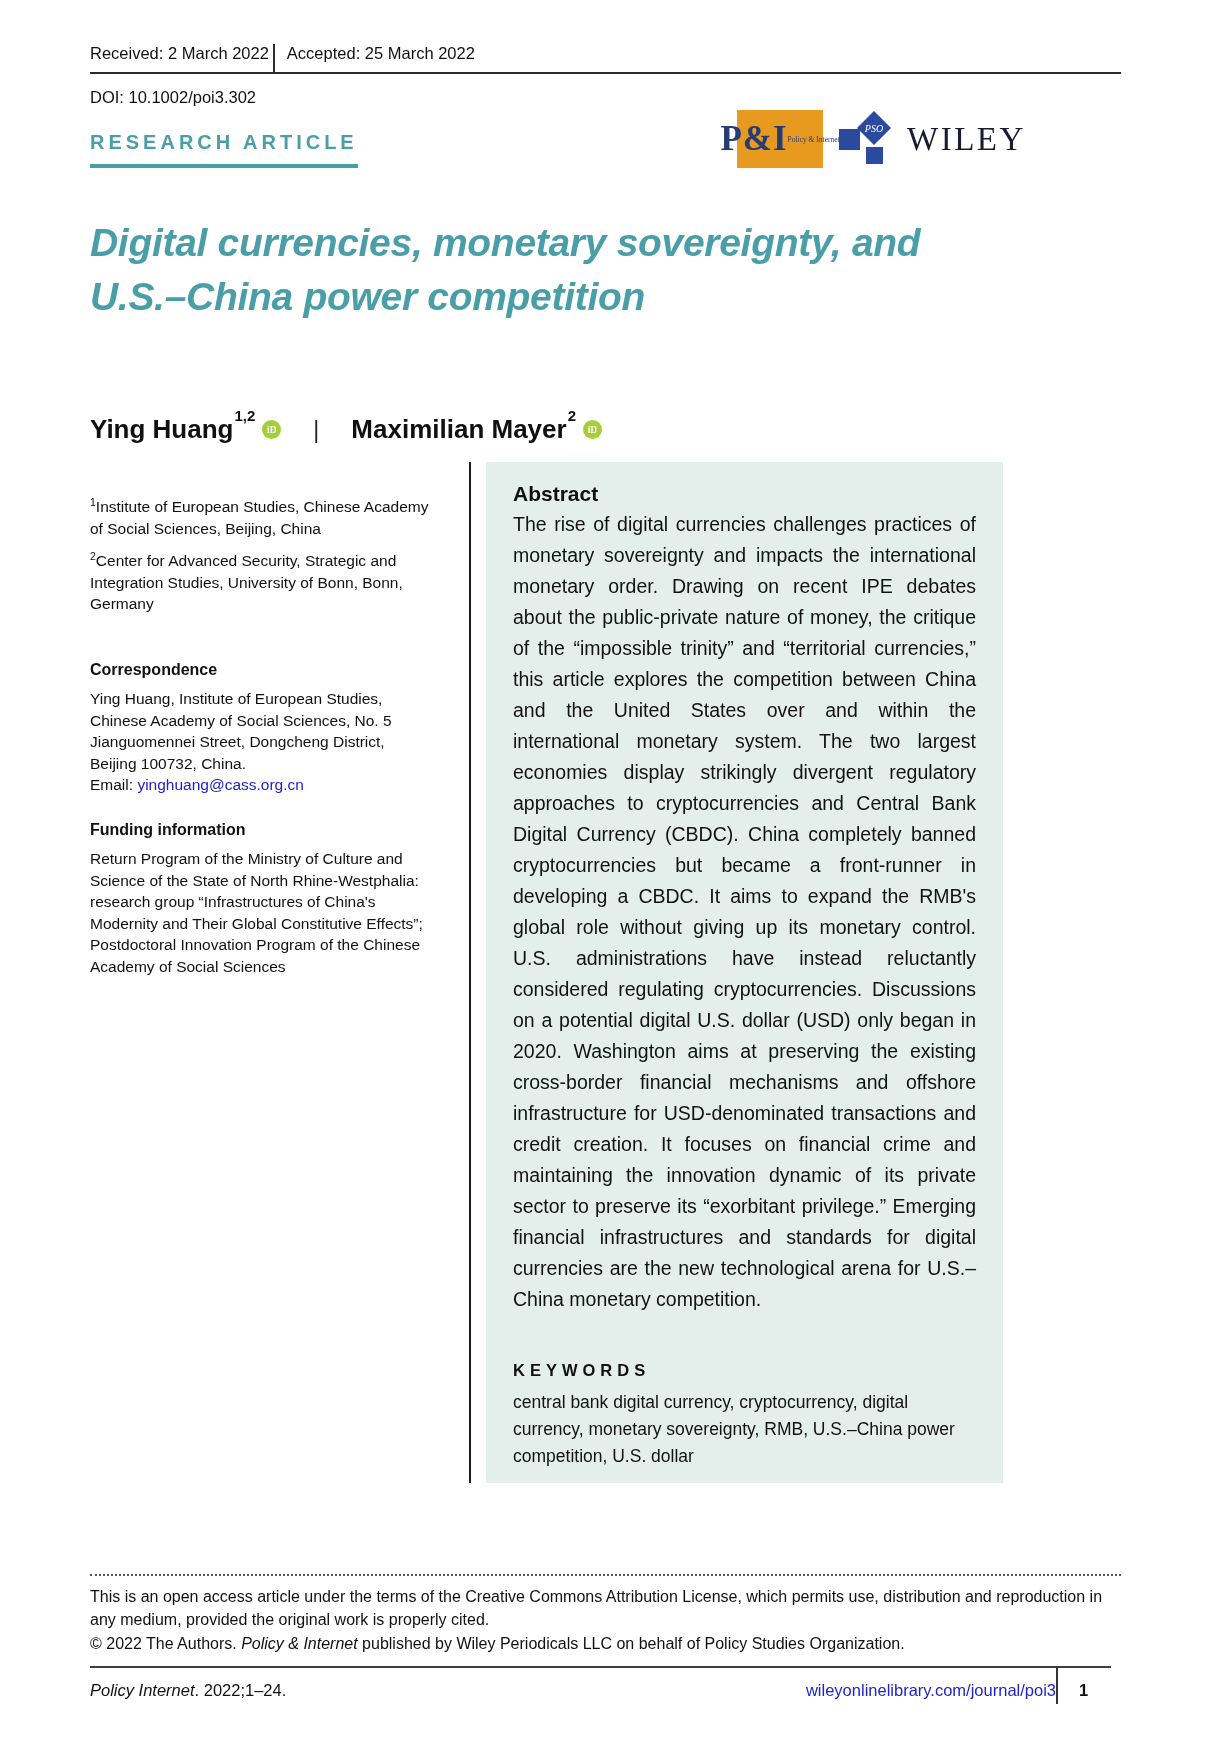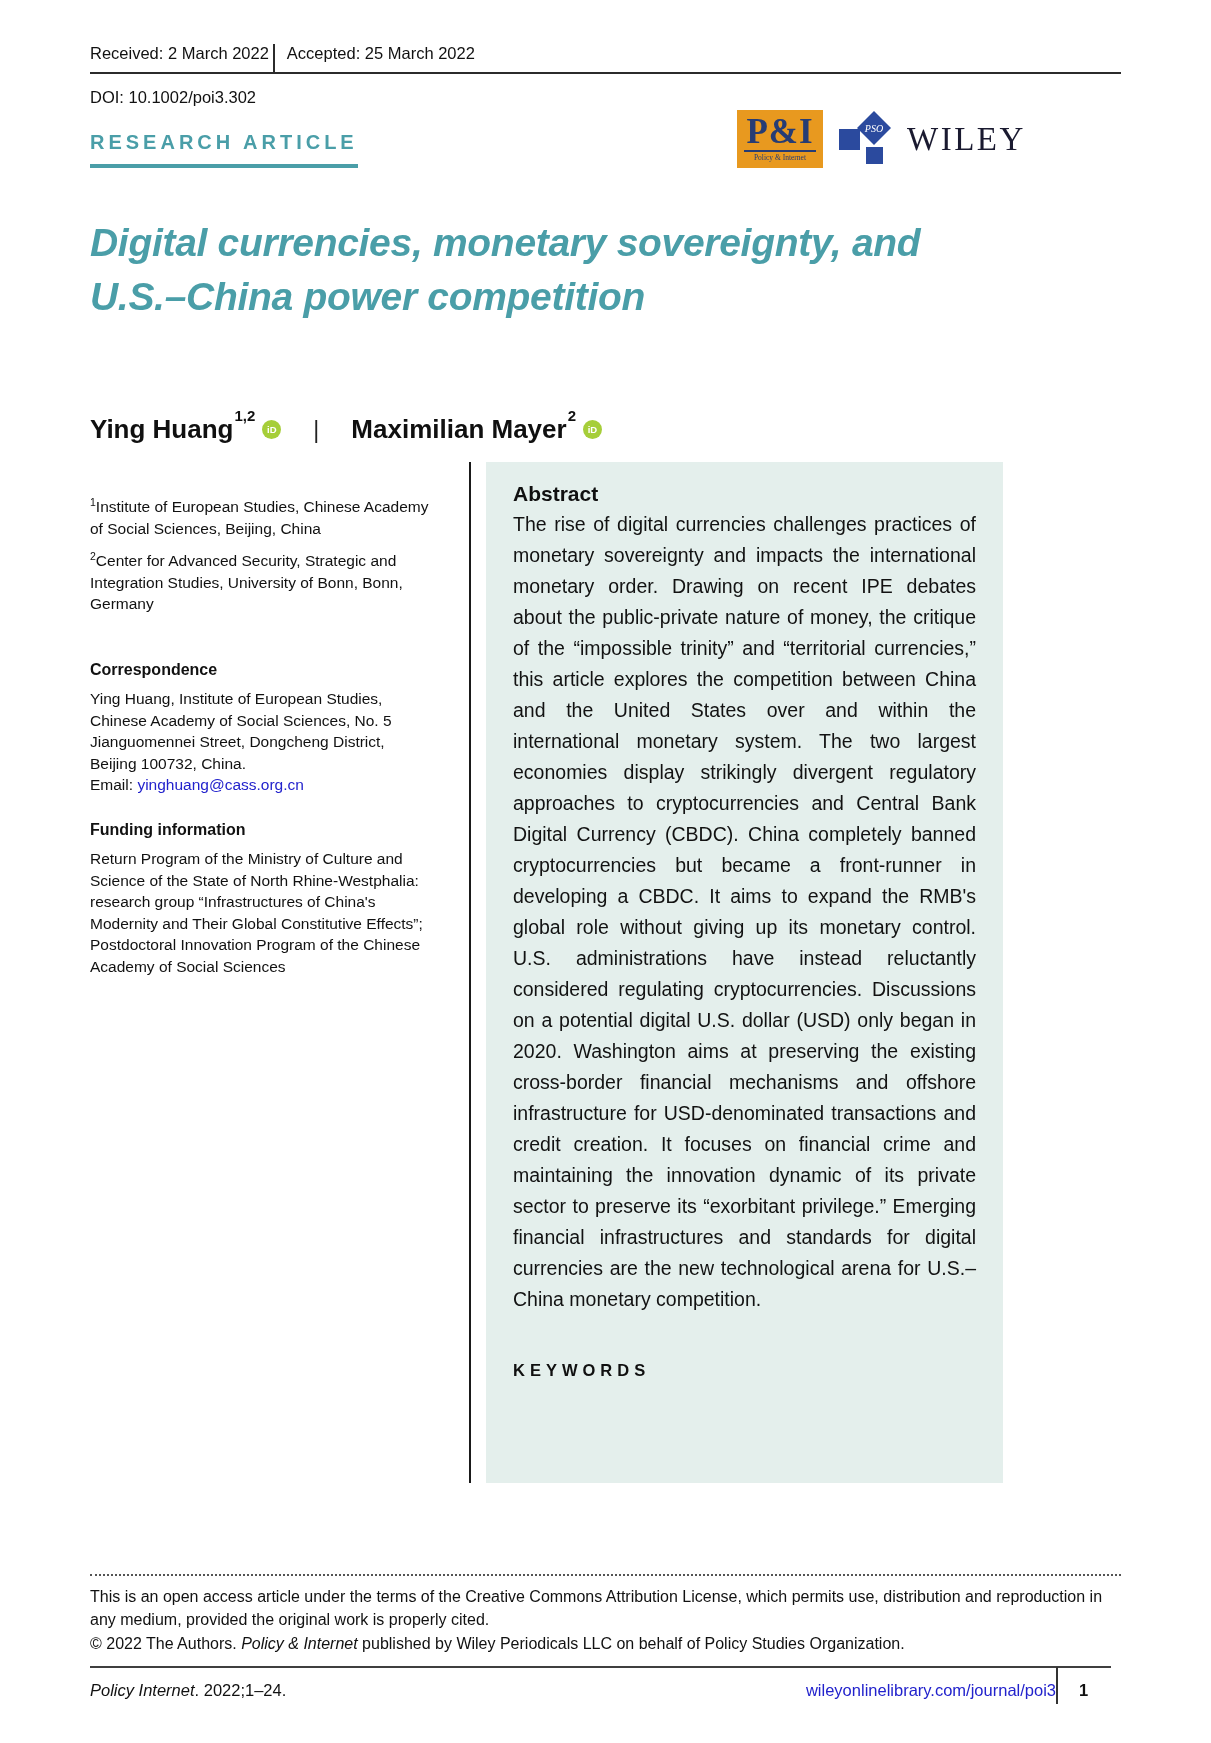--- a/index.html
+++ b/index.html
@@ -11,41 +11,41 @@
             border-bottom:2px solid #2b2b2b;padding-bottom:9px;font-size:16.5px;color:#111;}
   .meta-received{padding-right:4px;text-align:right;}
   .meta-sep{width:2px;background:#2b2b2b;margin-bottom:-9px;}
   .meta-accepted{padding-left:12px;}
   .doi{position:absolute;left:90px;top:88px;font-size:16.5px;color:#111;}
 
   
   .article-type{position:absolute;left:90px;top:131px;font-size:20px;font-weight:bold;
                 letter-spacing:4px;color:#4A9EA8;padding-bottom:10px;border-bottom:4px solid #4A9EA8;}
   .logos{position:absolute;left:737px;top:110px;display:flex;align-items:center;gap:15px;}
-  .pi-logo{width:86px;height:58px;background:#E8991F;display:flex;flex-direction:column;
+  .pi-logo{width:86px;height:58px;background:#E8991F;display:flex;flex-direction:row;
            align-items:center;justify-content:center;}
   .pi-abbr{font-family:"Liberation Serif",serif;font-size:35px;font-weight:bold;color:#263C74;
            line-height:0.92;letter-spacing:1px;}
   .pi-rule{width:72px;height:2px;background:#263C74;margin-top:2px;}
   .pi-sub{font-family:"Liberation Serif",serif;font-size:7.5px;color:#263C74;margin-top:1px;white-space:nowrap;}
   .pso-logo{display:block;}
   .wiley{font-family:"Liberation Serif",serif;font-size:33px;letter-spacing:2.5px;color:#1a1a30;}
 
   
   .title{position:absolute;left:90px;top:216px;width:960px;font-size:39px;line-height:54px;
          font-weight:bold;color:#4A9EA8;letter-spacing:-0.3px;font-style:italic;}
 
   
   .authors{position:absolute;left:90px;top:414px;display:flex;align-items:center;
            font-size:26px;font-weight:bold;color:#101010;}
   .author{display:flex;align-items:flex-start;text-align:right;}
   .author-sup{font-size:15px;position:relative;top:-7px;margin-left:1px;}
   .orcid{width:19px;height:19px;border-radius:50%;background:#A6CE39;color:#fff;font-size:9.5px;
          display:inline-flex;align-items:center;justify-content:center;font-weight:bold;
-         margin-left:7px;position:relative;top:6px;}
+         margin-left:7px;position:relative;top:6px;font-family:Liberation Serif, serif;}
   .author-sep{font-weight:normal;font-size:23px;margin:0 32px;color:#222;position:relative;top:1px;}
 
   
   .left-col{position:absolute;left:90px;top:496px;width:345px;font-size:15.5px;line-height:21.5px;color:#111;}
   .sup{font-size:10.5px;vertical-align:super;line-height:0;}
   .affil{margin-bottom:11px;}
   .side-heading{font-weight:bold;font-size:16px;margin-top:44px;margin-bottom:8px;}
   .funding-heading{margin-top:23px;}
   .email-line{margin-top:0;}
   .email-link{color:#2222CC;text-decoration:none;}
@@ -134,20 +134,21 @@
 
     <div class="side-heading funding-heading">Funding information</div>
     <div class="side-body">Return Program of the Ministry of Culture and Science of the State of North Rhine-Westphalia: research group “Infrastructures of China's Modernity and Their Global Constitutive Effects”; Postdoctoral Innovation Program of the Chinese Academy of Social Sciences</div>
   </div>
 
   <div class="col-rule"></div>
   <div class="abstract-box">
     <div class="abstract-heading">Abstract</div>
     <div class="abstract-body">The rise of digital currencies challenges practices of monetary sovereignty and impacts the international monetary order. Drawing on recent IPE debates about the public-private nature of money, the critique of the “impossible trinity” and “territorial currencies,” this article explores the competition between China and the United States over and within the international monetary system. The two largest economies display strikingly divergent regulatory approaches to cryptocurrencies and Central Bank Digital Currency (CBDC). China completely banned cryptocurrencies but became a front-runner in developing a CBDC. It aims to expand the RMB's global role without giving up its monetary control. U.S. administrations have instead reluctantly considered regulating cryptocurrencies. Discussions on a potential digital U.S. dollar (USD) only began in 2020. Washington aims at preserving the existing cross-border financial mechanisms and offshore infrastructure for USD-denominated transactions and credit creation. It focuses on financial crime and maintaining the innovation dynamic of its private sector to preserve its “exorbitant privilege.” Emerging financial infrastructures and standards for digital currencies are the new technological arena for U.S.–China monetary competition.</div>
     <div class="keywords-heading">KEYWORDS</div>
+    <div class="keywords-body">central bank digital currency, cryptocurrency, digital currency, monetary sovereignty, RMB, U.S.–China power competition, U.S. dollar</div>
   </div>
 
   <div class="dotted-rule"></div>
   <div class="license-block">
     <div>This is an open access article under the terms of the Creative Commons Attribution License, which permits use, distribution and reproduction in any medium, provided the original work is properly cited.</div>
     <div class="copyright">
       <span>© 2022 The Authors. </span><span class="italic">Policy &amp; Internet</span><span> published by Wiley Periodicals LLC on behalf of Policy Studies Organization.</span>
     </div>
   </div>
 

